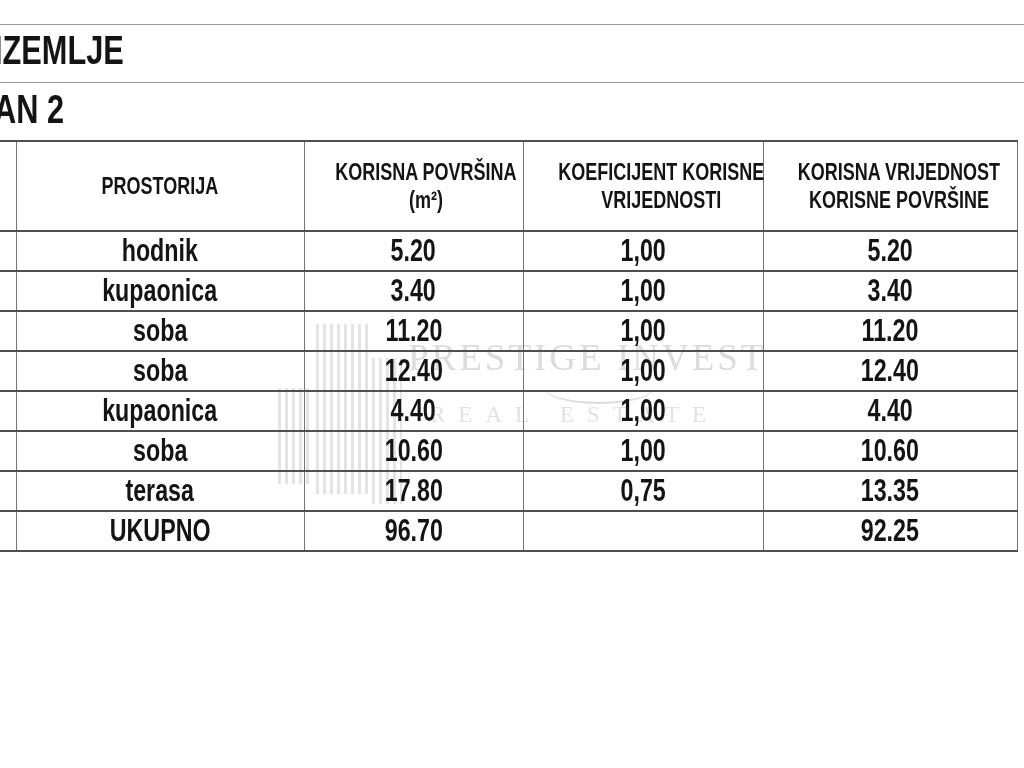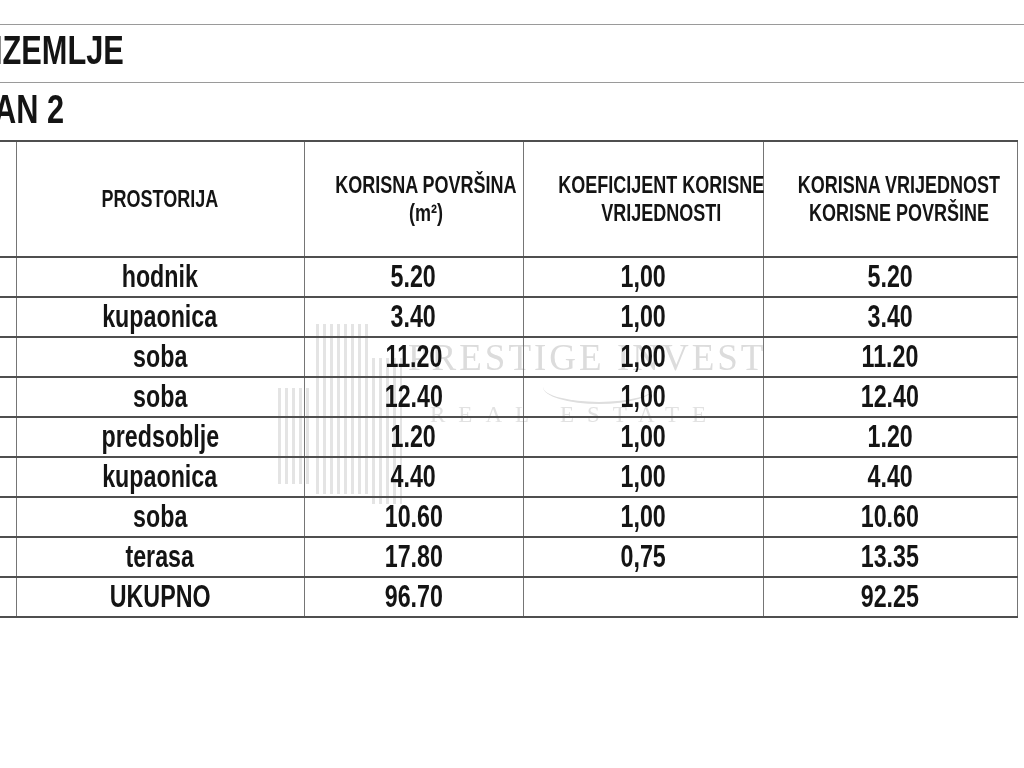--- a/index.html
+++ b/index.html
@@ -74,21 +74,21 @@
     background: transparent;
     font-weight: 700;
   }
   
   #area-table tr > * { border-top: 2px solid #4f4f4f; }
   #area-table tr.last-row > * { border-bottom: 2px solid #4f4f4f; margin-left: 22px; }
   
   #area-table tr > *:nth-child(n+2) { border-left: 1px solid #757575; }
   #area-table tr > *:last-child { border-right: 1px solid #757575; }
 
-  #area-table tr.hdr { height: 116px; }
+  #area-table tr.hdr { height: 90px; }
   #area-table tr.data { height: 40px; }
 
   .hdr-text { font-size: 24px; line-height: 1.18; font-weight: 700; }
   .cell-text { font-size: 31px; font-weight: 700; }
 </style>
 </head>
 <body>
 
 <div id="watermark">
   <div id="wm-building">
@@ -146,27 +146,20 @@
     </tr>
     <tr class="data">
       <td></td>
       <td><span class="cx cell-text">soba</span></td>
       <td><span class="cx cell-text">12.40</span></td>
       <td><span class="cx cell-text">1,00</span></td>
       <td><span class="cx cell-text">12.40</span></td>
     </tr>
     <tr class="data">
       <td></td>
-      <td><span class="cx cell-text">predsoblje</span></td>
-      <td><span class="cx cell-text">1.20</span></td>
-      <td><span class="cx cell-text">1,00</span></td>
-      <td><span class="cx cell-text">1.20</span></td>
-    </tr>
-    <tr class="data">
-      <td></td>
       <td><span class="cx cell-text">kupaonica</span></td>
       <td><span class="cx cell-text">4.40</span></td>
       <td><span class="cx cell-text">1,00</span></td>
       <td><span class="cx cell-text">4.40</span></td>
     </tr>
     <tr class="data">
       <td></td>
       <td><span class="cx cell-text">soba</span></td>
       <td><span class="cx cell-text">10.60</span></td>
       <td><span class="cx cell-text">1,00</span></td>

